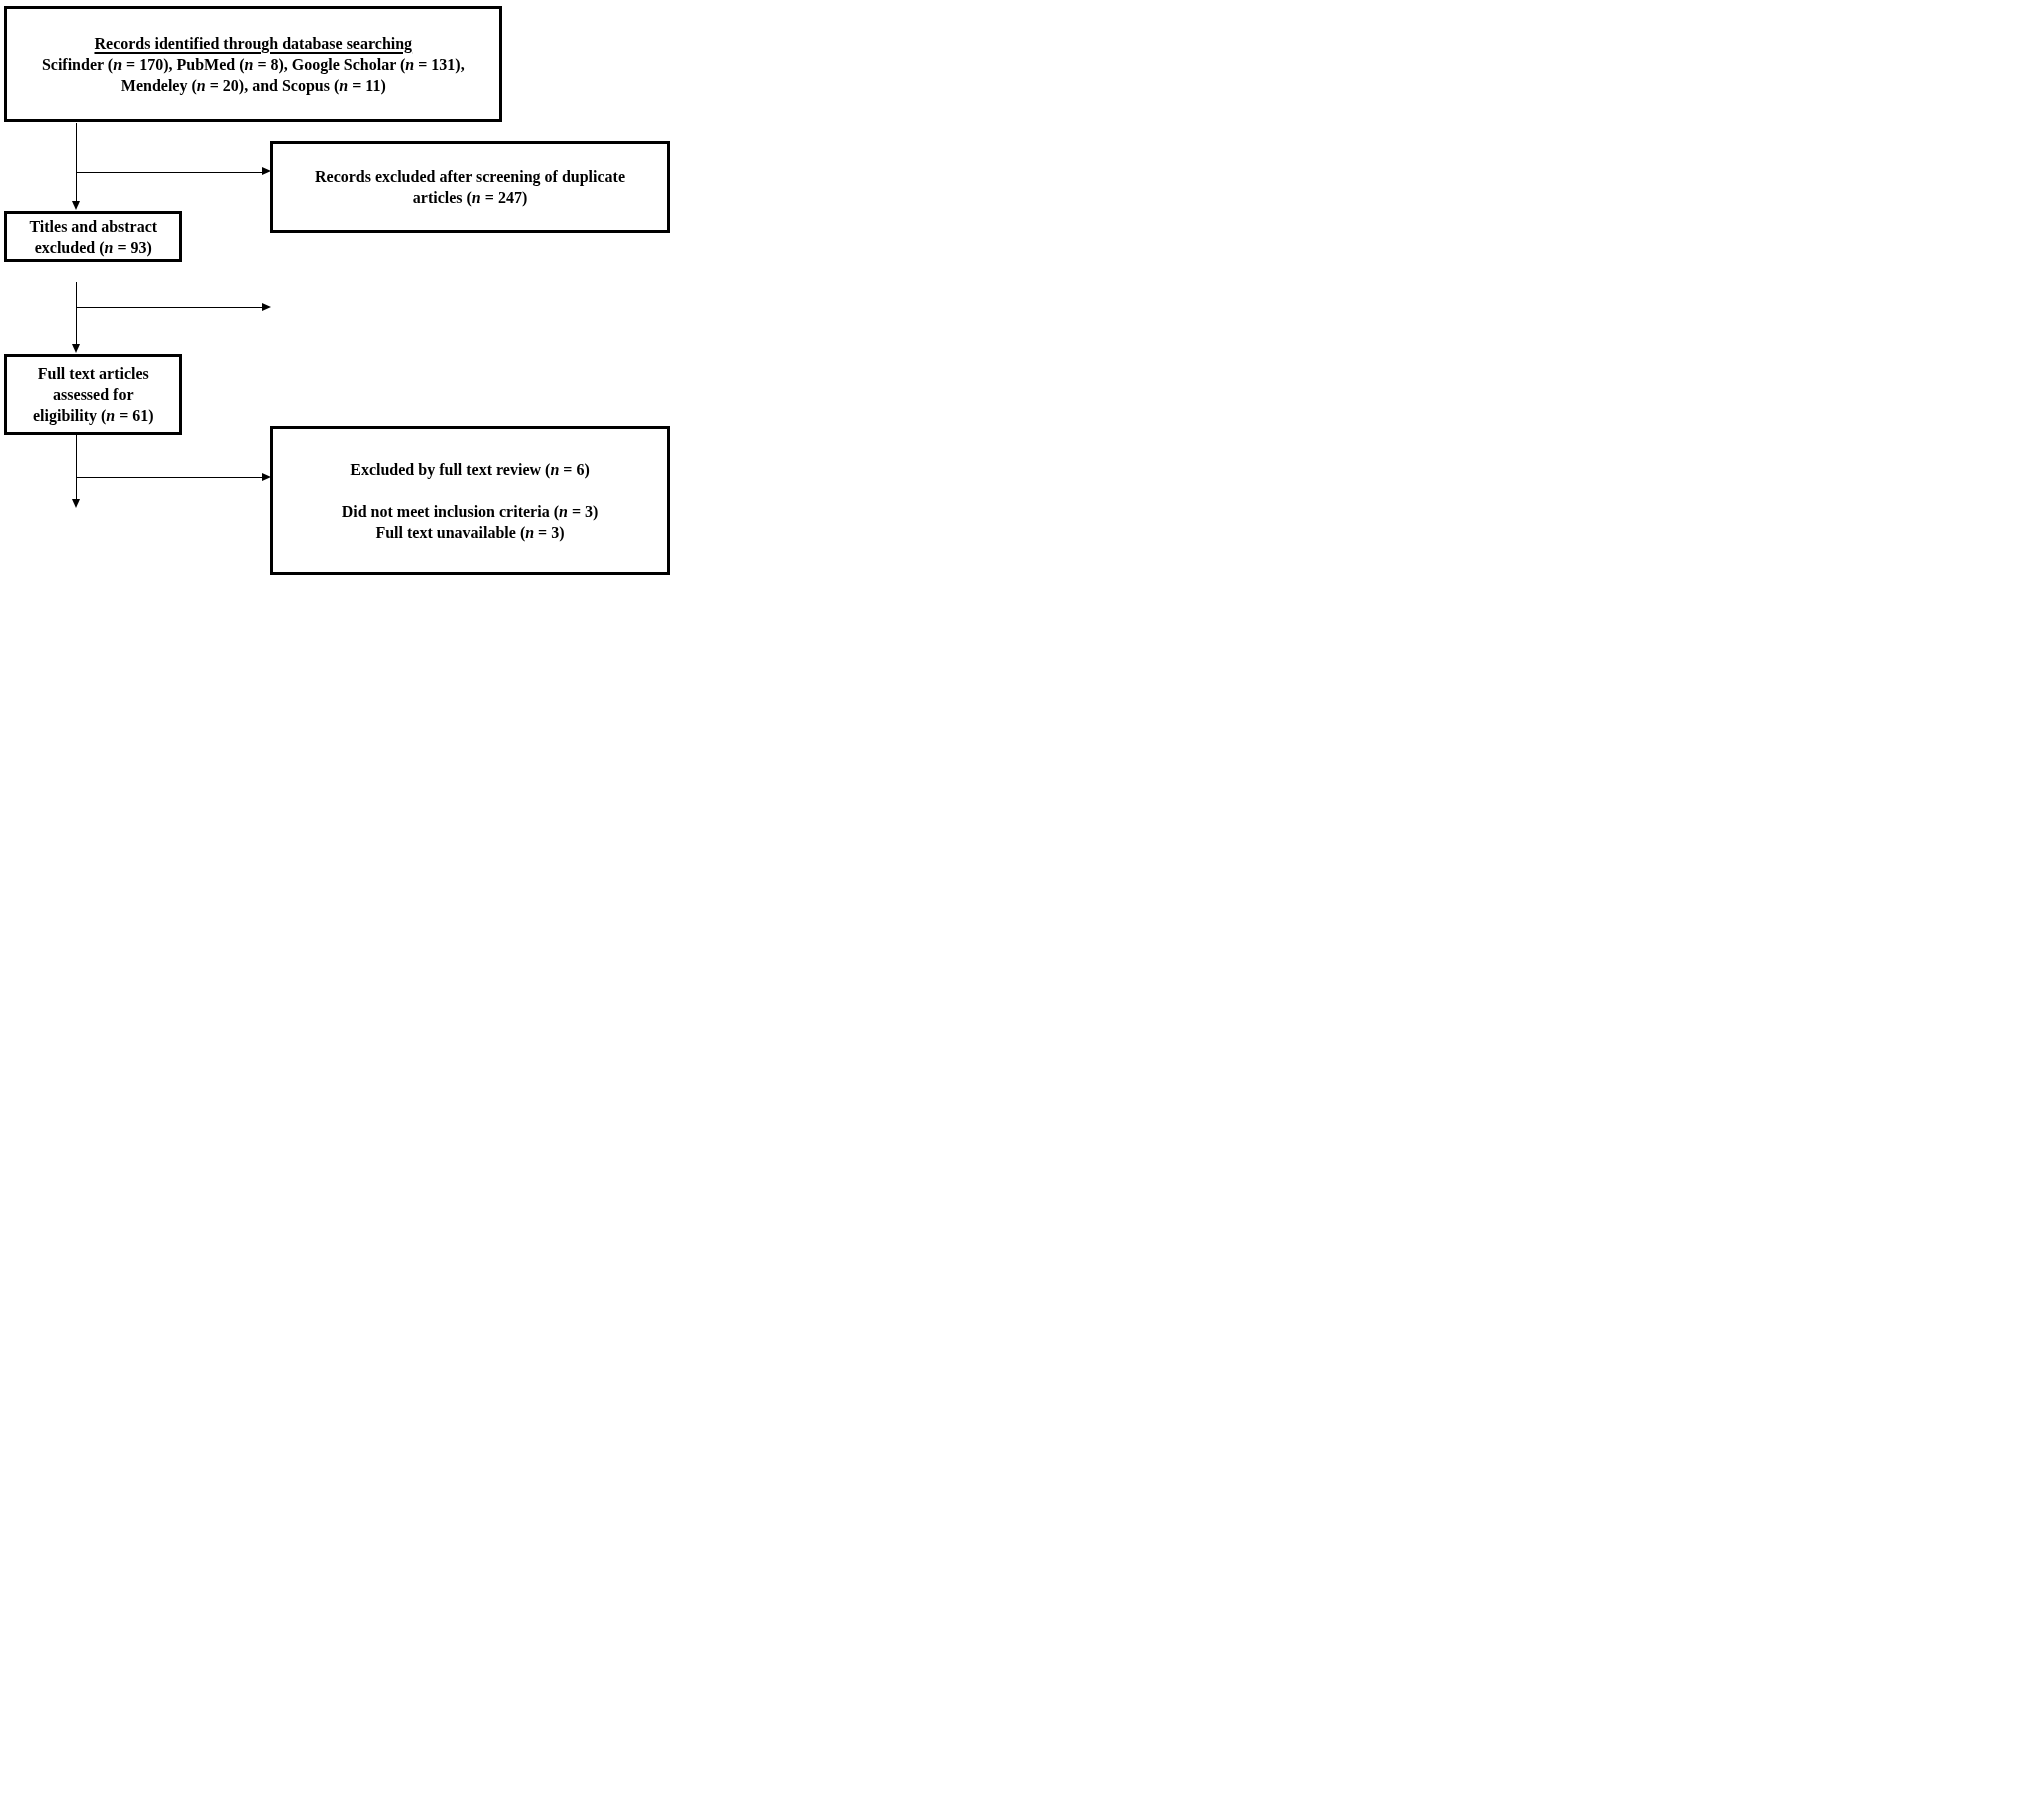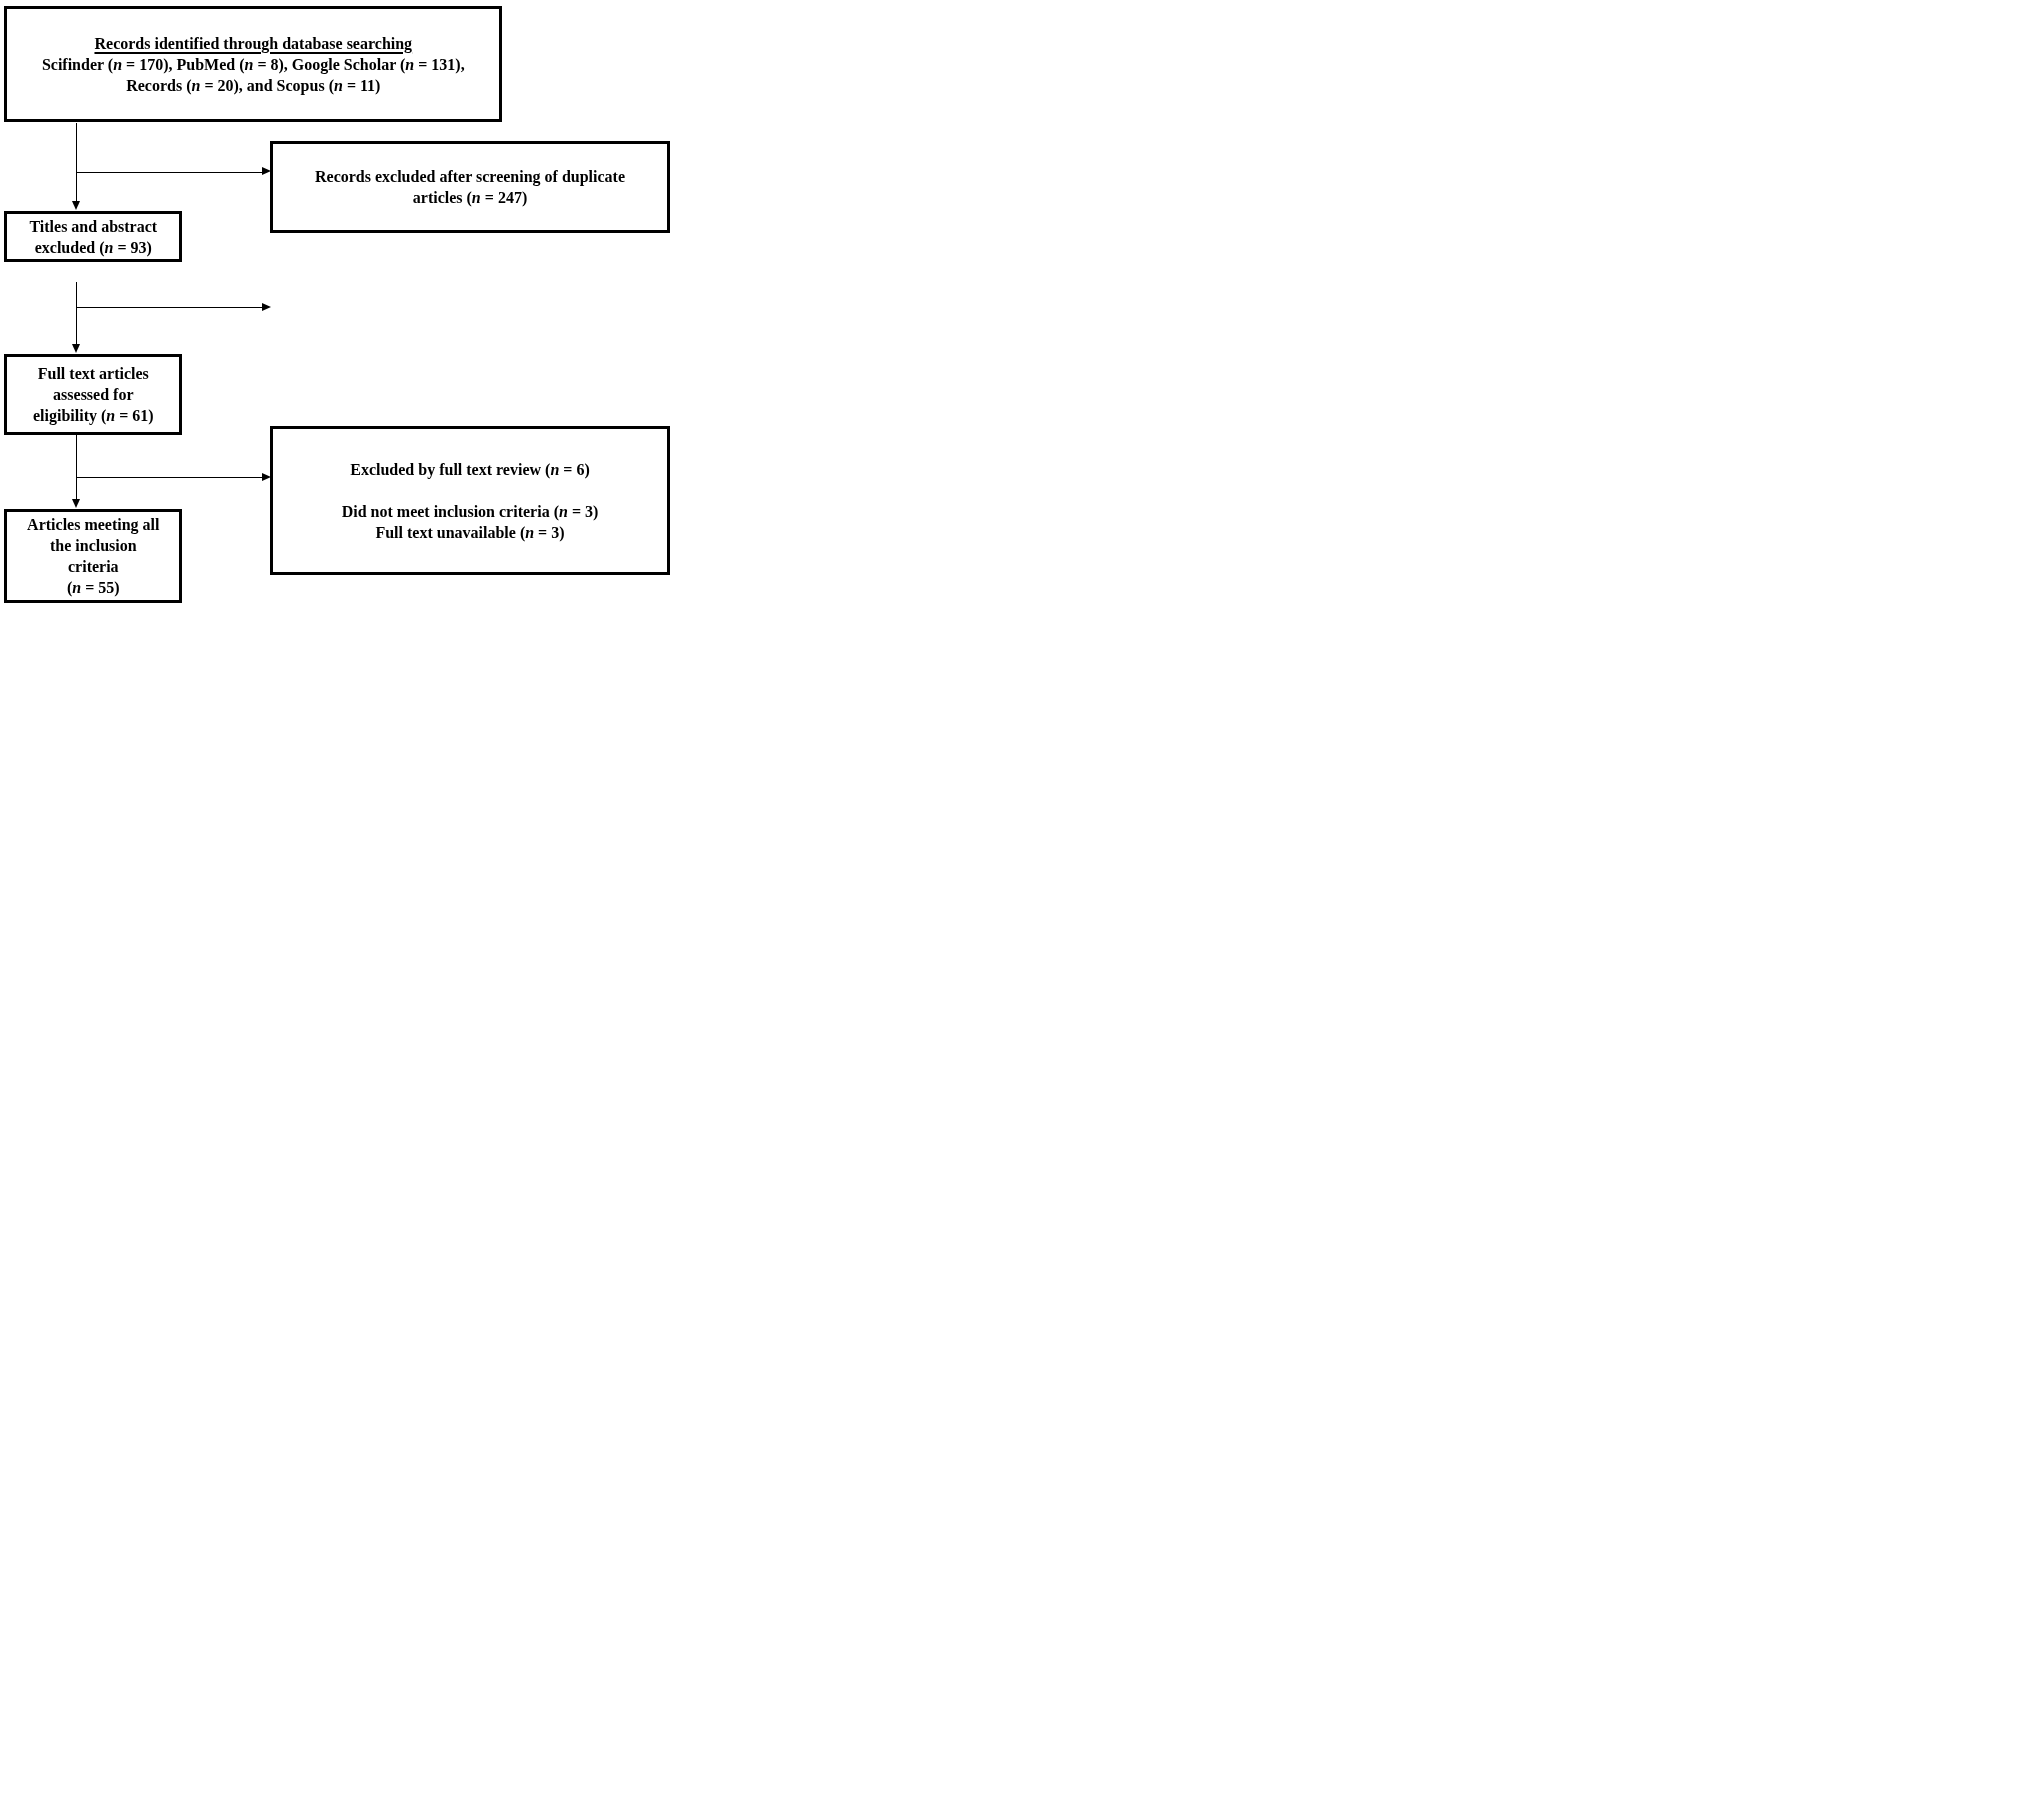--- a/index.html
+++ b/index.html
@@ -58,21 +58,21 @@
   #box-included{left:4.3px;top:509px;width:178px;height:94px;}
 </style>
 </head>
 <body>
 
 <div id="canvas">
 
   <div class="box" id="box-identification">
     <div class="line box-title">Records identified through database searching</div>
     <div class="line"><span>Scifinder (</span><em>n</em><span> = 170), PubMed (</span><em>n</em><span> = 8), Google Scholar (</span><em>n</em><span> = 131),</span></div>
-    <div class="line"><span>Records (</span><em>n</em><span> = 20), and Scopus (</span><em>n</em><span> = 11)</span></div>
+    <div class="line"><span>Mendeley (</span><em>n</em><span> = 20), and Scopus (</span><em>n</em><span> = 11)</span></div>
   </div>
 
   <div class="box" id="box-duplicates-excluded">
     <div class="line"><span>Records excluded after screening of duplicate</span></div>
     <div class="line"><span>articles (</span><em>n</em><span> = 247)</span></div>
   </div>
 
   <div class="box" id="box-screening">
     <div class="line"><span>Titles and abstract</span></div>
     <div class="line"><span>excluded (</span><em>n</em><span> = 93)</span></div>
@@ -85,26 +85,20 @@
     <div class="line"><span>eligibility (</span><em>n</em><span> = 61)</span></div>
   </div>
 
   <div class="box" id="box-fulltext-excluded">
     <div class="line"><span>Excluded by full text review (</span><em>n</em><span> = 6)</span></div>
     <div class="line">&nbsp;</div>
     <div class="line"><span>Did not meet inclusion criteria (</span><em>n</em><span> = 3)</span></div>
     <div class="line"><span>Full text unavailable (</span><em>n</em><span> = 3)</span></div>
   </div>
 
-  <div class="box" id="box-included">
-    <div class="line"><span>Articles meeting all</span></div>
-    <div class="line"><span>the inclusion</span></div>
-    <div class="line"><span>criteria</span></div>
-    <div class="line"><span>(</span><em>n</em><span> = 55)</span></div>
-  </div>
 
   <div class="vline" style="left:76px;top:123px;height:78px;"></div>
   <div class="arrow-down" style="left:72px;top:201px;"></div>
   <div class="hline" style="left:77px;top:172px;width:185px;"></div>
   <div class="arrow-right" style="left:262px;top:167px;"></div>
 
   <div class="vline" style="left:76px;top:282px;height:63px;"></div>
   <div class="arrow-down" style="left:72px;top:344px;"></div>
   <div class="hline" style="left:77px;top:307px;width:185px;"></div>
   <div class="arrow-right" style="left:262px;top:303px;"></div>

